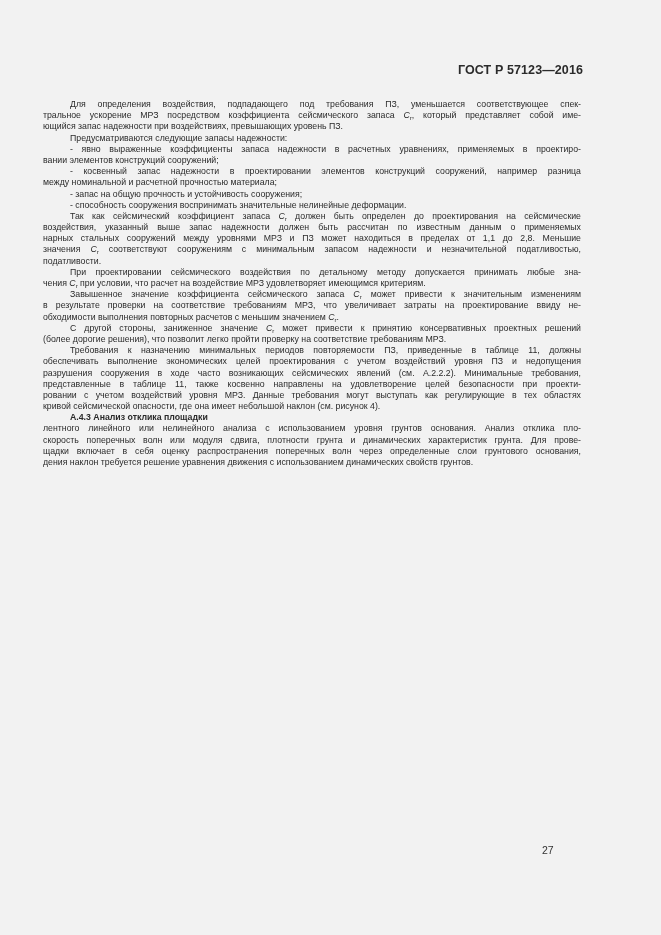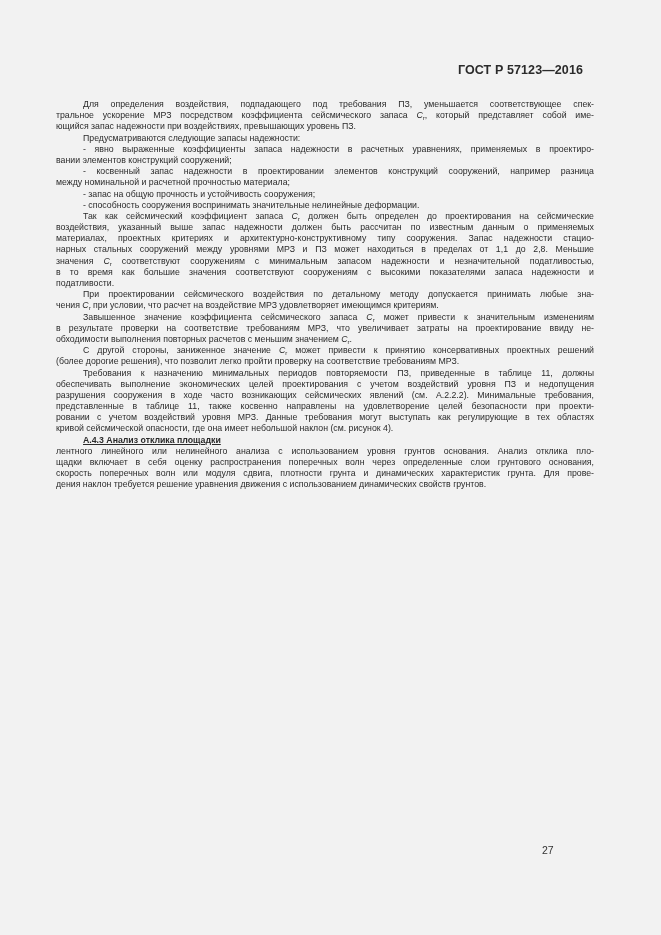--- a/index.html
+++ b/index.html
@@ -10,31 +10,31 @@
     overflow: hidden;
     font-family: "Liberation Sans", sans-serif;
     color: #2a2a2a;
   }
   .page-header {
     position: absolute; top: 63px; right: 78px;
     font-size: 12.5px; font-weight: bold; color: #2b2b2b;
     letter-spacing: 0.1px;
   }
   .body-text {
-    position: absolute; left: 56px; top: 99px; width: 538px;
+    position: absolute; left: 43px; top: 99px; width: 538px;
     font-size: 8.75px; line-height: 11.2px;
   }
   .line {
     display: block; white-space: nowrap;
     text-align: justify; text-align-last: justify;
     height: 11.2px; overflow: hidden;
   }
   .line.last { text-align-last: left; }
   .line.indent { padding-left: 27px; }
-  .line.heading { font-weight: bold; text-decoration: underline; }
+  .line.heading { font-weight: bold; }
   .line sub { font-size: 6px; vertical-align: -2px; line-height: 0; }
   .page-number {
     position: absolute; top: 844px; left: 542px;
     font-size: 10.5px; color: #333;
   }
 </style>
 </head>
 <body>
 
 <div class="page-header">ГОСТ Р 57123—2016</div>
@@ -45,38 +45,36 @@
     <div class="line last">ющийся запас надежности при воздействиях, превышающих уровень ПЗ.</div>
     <div class="line indent last">Предусматриваются следующие запасы надежности:</div>
     <div class="line indent">- явно выраженные коэффициенты запаса надежности в расчетных уравнениях, применяемых в проектиро-</div>
     <div class="line last">вании элементов конструкций сооружений;</div>
     <div class="line indent">- косвенный запас надежности в проектировании элементов конструкций сооружений, например разница</div>
     <div class="line last">между номинальной и расчетной прочностью материала;</div>
     <div class="line indent last">- запас на общую прочность и устойчивость сооружения;</div>
     <div class="line indent last">- способность сооружения воспринимать значительные нелинейные деформации.</div>
     <div class="line indent">Так как сейсмический коэффициент запаса <i>C</i><sub>r</sub> должен быть определен до проектирования на сейсмические</div>
     <div class="line">воздействия, указанный выше запас надежности должен быть рассчитан по известным данным о применяемых</div>
-    <div class="line">материалах, проектных критериях и архитектурно-конструктивному типу сооружения. Запас надежности стацио-</div>
     <div class="line">нарных стальных сооружений между уровнями МРЗ и ПЗ может находиться в пределах от 1,1 до 2,8. Меньшие</div>
     <div class="line">значения <i>C</i><sub>r</sub> соответствуют сооружениям с минимальным запасом надежности и незначительной податливостью,</div>
-    <div class="line">в то время как большие значения соответствуют сооружениям с высокими показателями запаса надежности и</div>
     <div class="line last">податливости.</div>
     <div class="line indent">При проектировании сейсмического воздействия по детальному методу допускается принимать любые зна-</div>
     <div class="line last">чения <i>C</i><sub>r</sub> при условии, что расчет на воздействие МРЗ удовлетворяет имеющимся критериям.</div>
     <div class="line indent">Завышенное значение коэффициента сейсмического запаса <i>C</i><sub>r</sub> может привести к значительным изменениям</div>
     <div class="line">в результате проверки на соответствие требованиям МРЗ, что увеличивает затраты на проектирование ввиду не-</div>
     <div class="line last">обходимости выполнения повторных расчетов с меньшим значением <i>C</i><sub>r</sub>.</div>
     <div class="line indent">С другой стороны, заниженное значение <i>C</i><sub>r</sub> может привести к принятию консервативных проектных решений</div>
     <div class="line last">(более дорогие решения), что позволит легко пройти проверку на соответствие требованиям МРЗ.</div>
     <div class="line indent">Требования к назначению минимальных периодов повторяемости ПЗ, приведенные в таблице 11, должны</div>
     <div class="line">обеспечивать выполнение экономических целей проектирования с учетом воздействий уровня ПЗ и недопущения</div>
     <div class="line">разрушения сооружения в ходе часто возникающих сейсмических явлений (см. А.2.2.2). Минимальные требования,</div>
     <div class="line">представленные в таблице 11, также косвенно направлены на удовлетворение целей безопасности при проекти-</div>
     <div class="line">ровании с учетом воздействий уровня МРЗ. Данные требования могут выступать как регулирующие в тех областях</div>
     <div class="line last">кривой сейсмической опасности, где она имеет небольшой наклон (см. рисунок 4).</div>
     <div class="line indent last heading">А.4.3 Анализ отклика площадки</div>
     <div class="line">лентного линейного или нелинейного анализа с использованием уровня грунтов основания. Анализ отклика пло-</div>
+    <div class="line">скорость поперечных волн или модуля сдвига, плотности грунта и динамических характеристик грунта. Для прове-</div>
     <div class="line">щадки включает в себя оценку распространения поперечных волн через определенные слои грунтового основания,</div>
-    <div class="line">скорость поперечных волн или модуля сдвига, плотности грунта и динамических характеристик грунта. Для прове-</div>
     <div class="line last">дения наклон требуется решение уравнения движения с использованием динамических свойств грунтов.</div>
   </div>
 
 <div class="page-number">27</div>
 
 </body></html>

